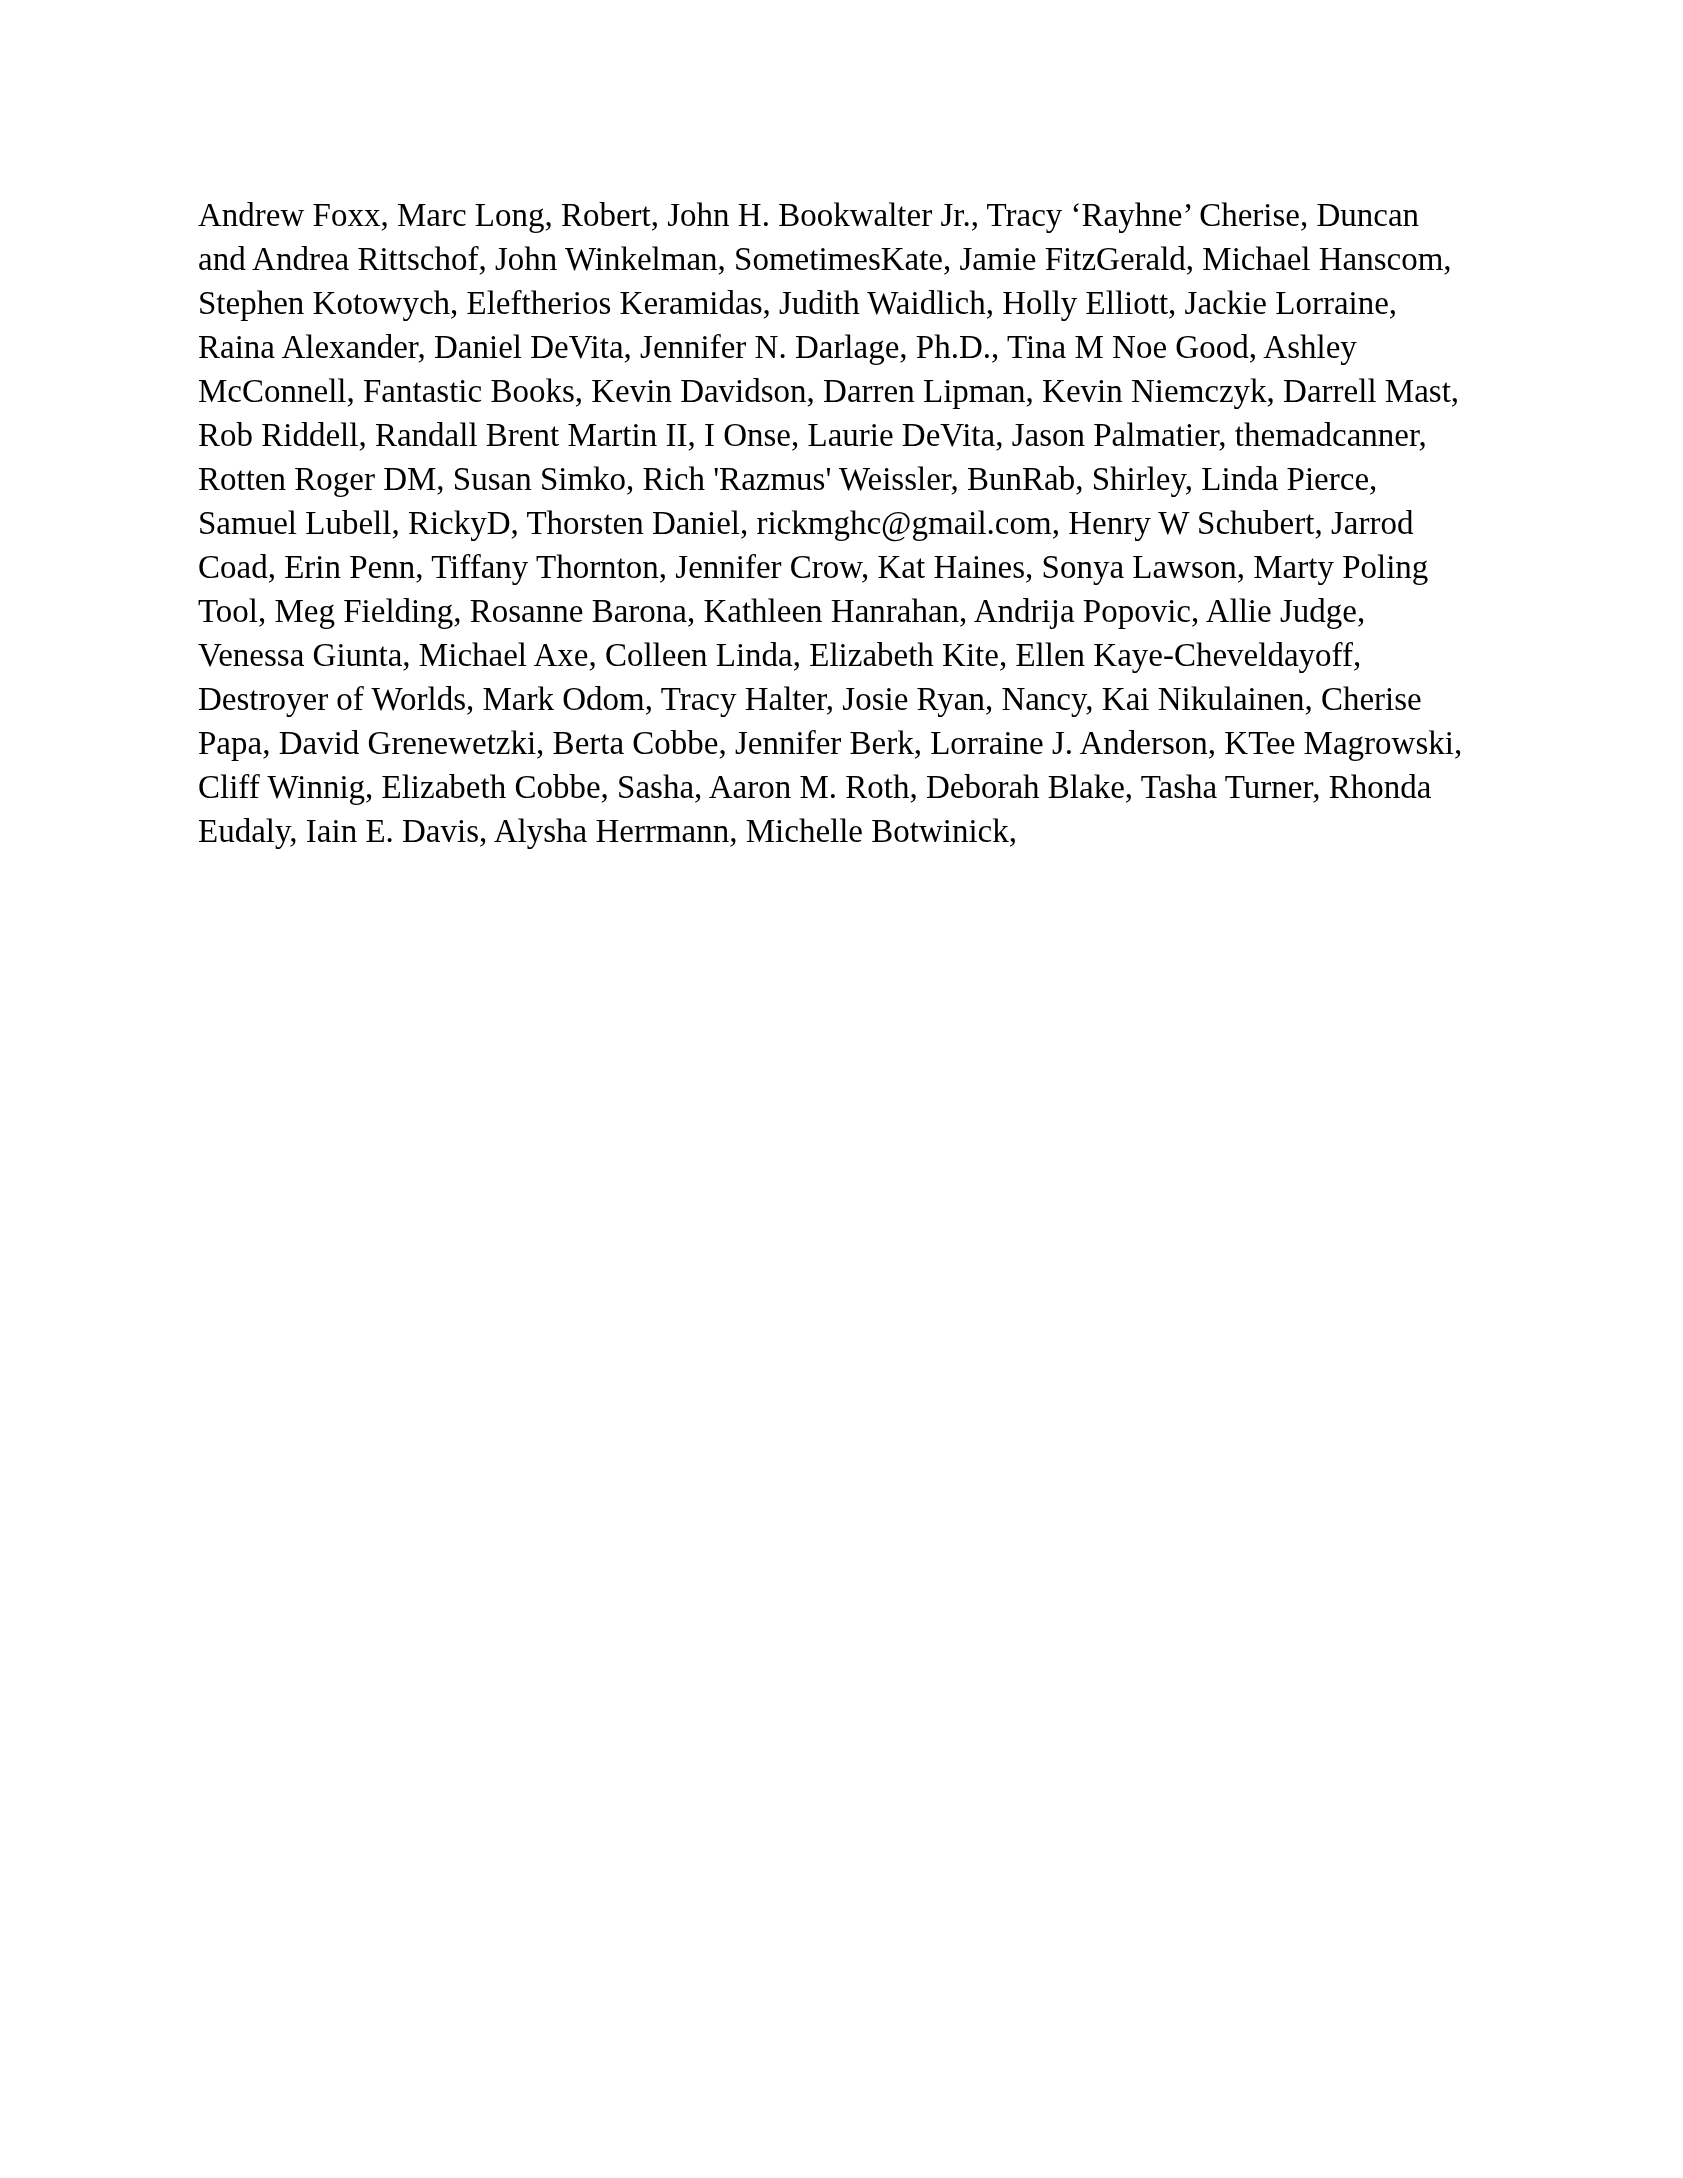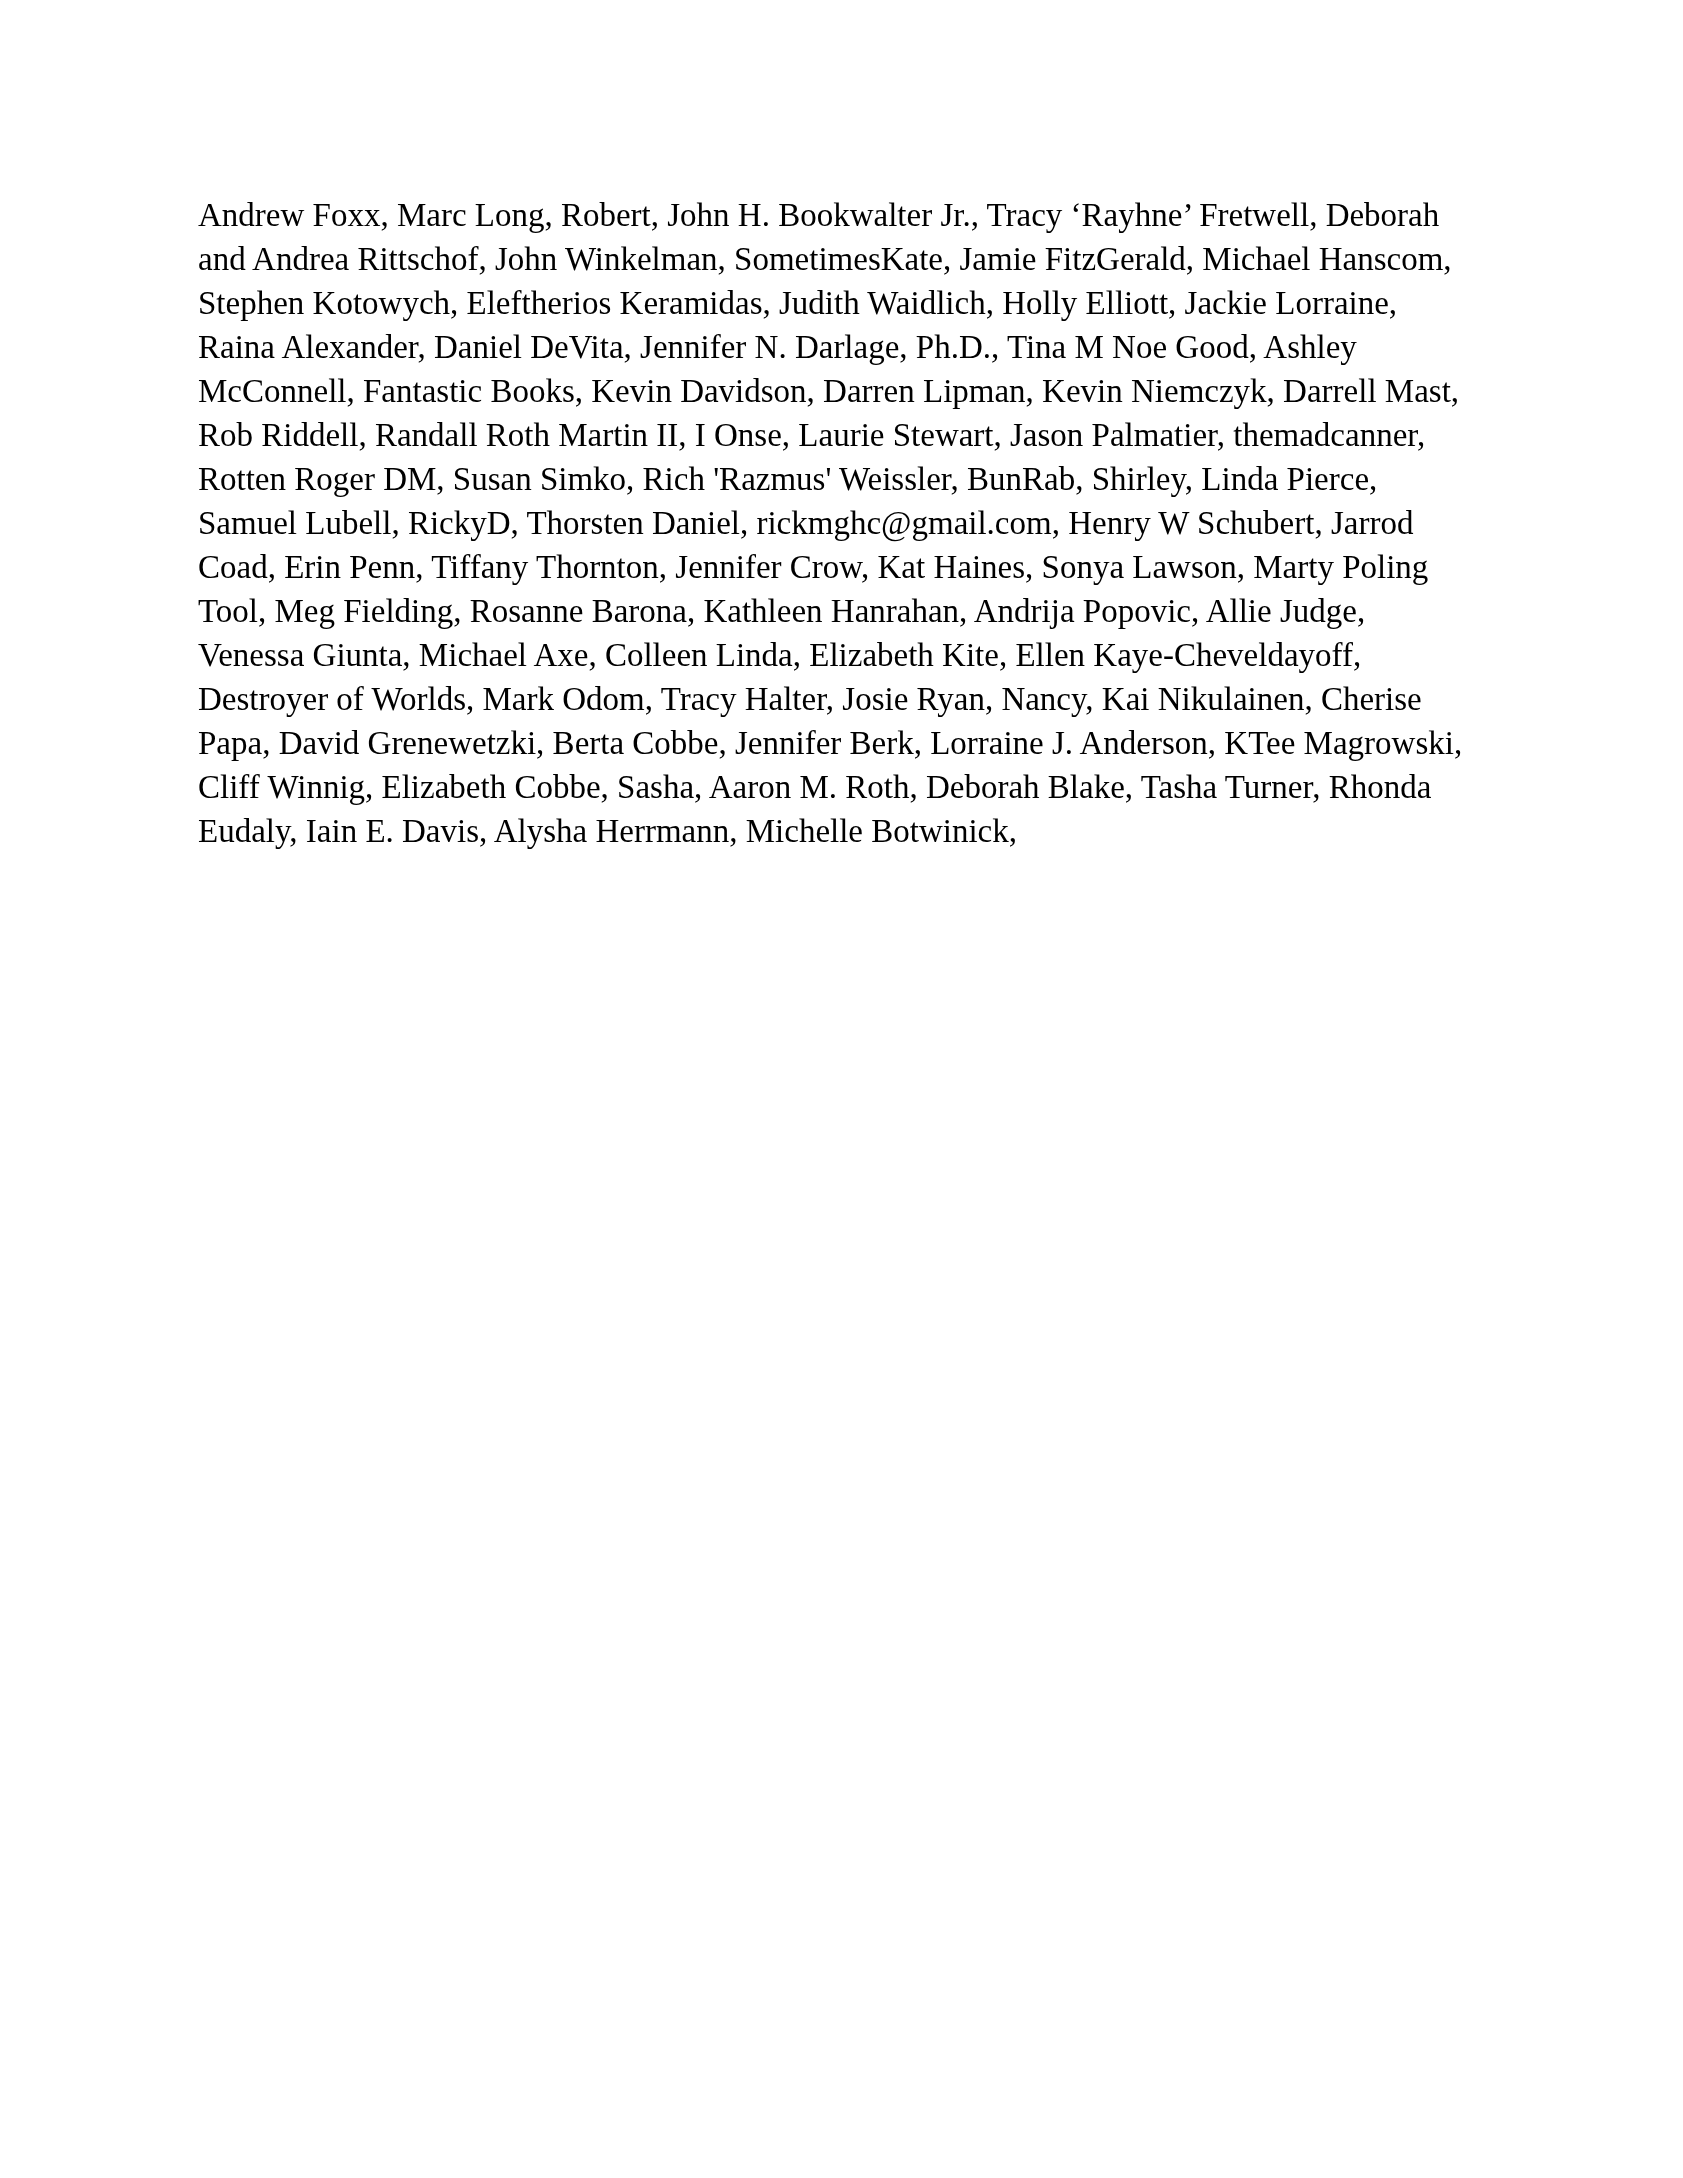--- a/index.html
+++ b/index.html
@@ -33,26 +33,26 @@
   }
   .line {
     white-space: nowrap;
   }
 </style>
 </head>
 <body>
 
 <div class="page">
   <div class="text-block">
-    <div class="line">Andrew Foxx, Marc Long, Robert, John H. Bookwalter Jr., Tracy ‘Rayhne’ Fretwell, Deborah</div>
+    <div class="line">Andrew Foxx, Marc Long, Robert, John H. Bookwalter Jr., Tracy ‘Rayhne’ Cherise, Duncan</div>
     <div class="line">and Andrea Rittschof, John Winkelman, SometimesKate, Jamie FitzGerald, Michael Hanscom,</div>
     <div class="line">Stephen Kotowych, Eleftherios Keramidas, Judith Waidlich, Holly Elliott, Jackie Lorraine,</div>
     <div class="line">Raina Alexander, Daniel DeVita, Jennifer N. Darlage, Ph.D., Tina M Noe Good, Ashley</div>
     <div class="line">McConnell, Fantastic Books, Kevin Davidson, Darren Lipman, Kevin Niemczyk, Darrell Mast,</div>
-    <div class="line">Rob Riddell, Randall Roth Martin II, I Onse, Laurie Stewart, Jason Palmatier, themadcanner,</div>
+    <div class="line">Rob Riddell, Randall Brent Martin II, I Onse, Laurie DeVita, Jason Palmatier, themadcanner,</div>
     <div class="line">Rotten Roger DM, Susan Simko, Rich 'Razmus' Weissler, BunRab, Shirley, Linda Pierce,</div>
     <div class="line">Samuel Lubell, RickyD, Thorsten Daniel, rickmghc@gmail.com, Henry W Schubert, Jarrod</div>
     <div class="line">Coad, Erin Penn, Tiffany Thornton, Jennifer Crow, Kat Haines, Sonya Lawson, Marty Poling</div>
     <div class="line">Tool, Meg Fielding, Rosanne Barona, Kathleen Hanrahan, Andrija Popovic, Allie Judge,</div>
     <div class="line">Venessa Giunta, Michael Axe, Colleen Linda, Elizabeth Kite, Ellen Kaye-Cheveldayoff,</div>
     <div class="line">Destroyer of Worlds, Mark Odom, Tracy Halter, Josie Ryan, Nancy, Kai Nikulainen, Cherise</div>
     <div class="line">Papa, David Grenewetzki, Berta Cobbe, Jennifer Berk, Lorraine J. Anderson, KTee Magrowski,</div>
     <div class="line">Cliff Winnig, Elizabeth Cobbe, Sasha, Aaron M. Roth, Deborah Blake, Tasha Turner, Rhonda</div>
     <div class="line">Eudaly, Iain E. Davis, Alysha Herrmann, Michelle Botwinick,</div>
   </div>

